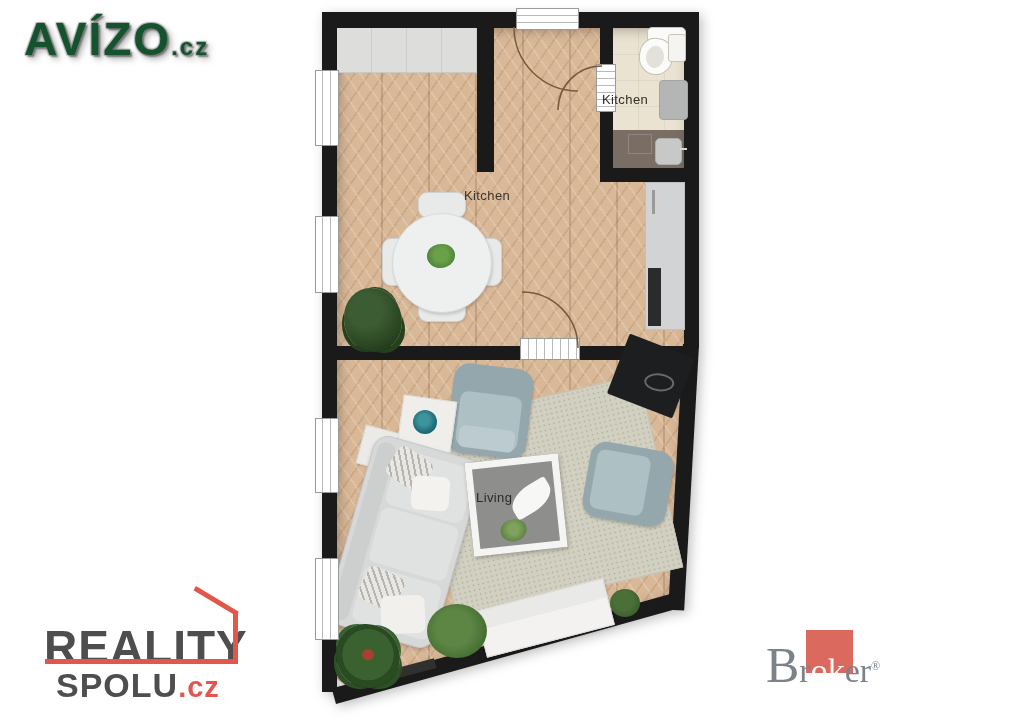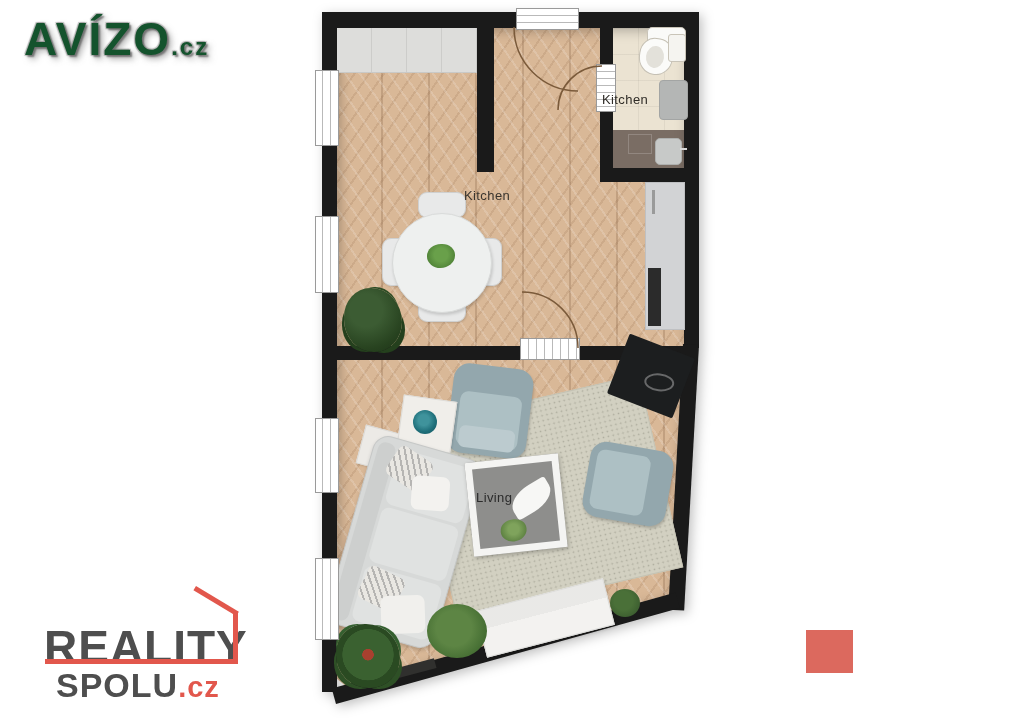--- a/index.html
+++ b/index.html
@@ -259,13 +259,16 @@
   <div id="rs-line2">
     <span>SPOLU</span><span class="tld">.cz</span>
   </div>
   <div class="rs-bar" id="rs-underline"></div>
   <div class="rs-bar" id="rs-vert"></div>
   <div class="rs-bar" id="rs-roof"></div>
 </div>
 
 <div class="abs" id="broker">
   <div id="bk-box"></div>
+  <div id="bk-line1">
+    <span class="big">B</span><span>r</span><span class="hl">ok</span><span>er</span><span class="reg">®</span>
+  </div>
 </div>
 
 </body></html>

